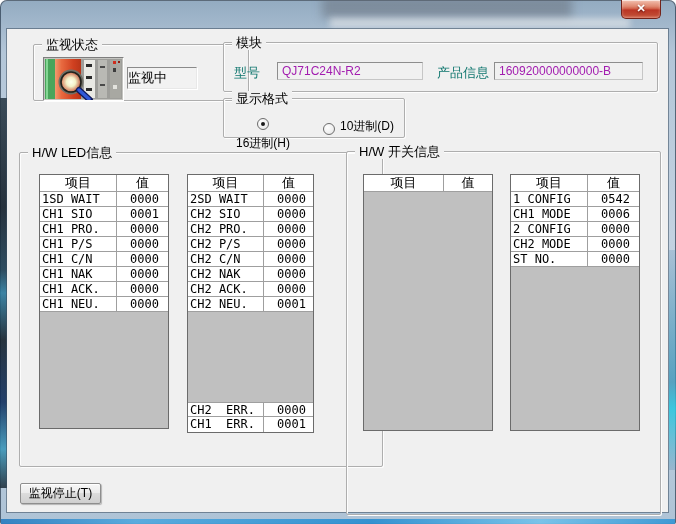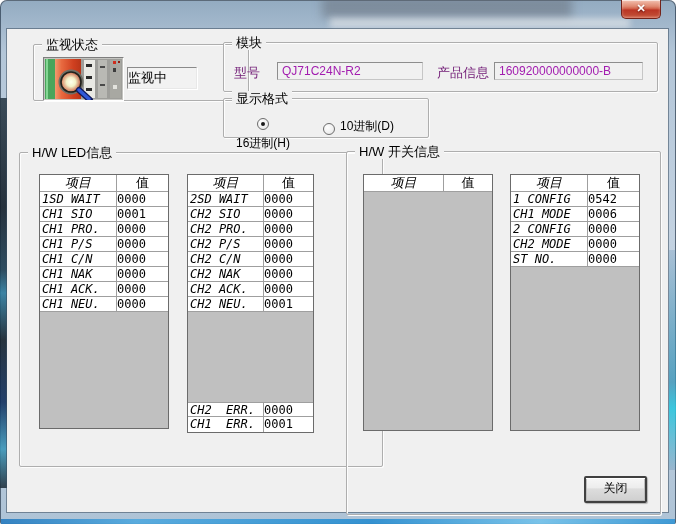--- a/index.html
+++ b/index.html
@@ -45,33 +45,33 @@
   }
 
   
   .group { position: absolute; border: 1px solid #aeaeae; border-radius: 2px;
     box-shadow: inset 1px 1px 0 #fdfdfd, 1px 1px 0 #fdfdfd; }
   .group > .legend { position: absolute; top: -8px; left: 8px; background: #f0f0f0;
     padding: 0 4px; font-size: 13px; color: #000; line-height: 15px; white-space: nowrap; }
 
   .g-monitor { left: 10px; top: 15px; width: 216px; height: 57px; margin-left: 16px; }
   .g-module  { left: 216px; top: 13px; width: 435px; height: 50px; }
-  .g-format  { left: 216px; top: 69px; width: 206px; height: 40px; }
+  .g-format  { left: 216px; top: 69px; width: 182px; height: 40px; }
   .g-led     { left: 12px; top: 123px; width: 364px; height: 315px; }
   .g-switch  { left: 339px; top: 122px; width: 315px; height: 364px; }
 
   
   .plc-img { position: absolute; left: 9px; top: 12px; width: 81px; height: 44px;
     border: 1px solid; border-color: #7e7e7e #ffffff #ffffff #7e7e7e; background: #c8c8c4; }
   .mon-box { position: absolute; left: 93px; top: 22px; width: 70px; height: 22px;
     background: #f2f2f2; border: 1px solid; border-color: #8a8a8a #e8e8e8 #e8e8e8 #8a8a8a;
     box-shadow: 1px 1px 0 #ffffff; font-size: 13px; text-align: left; line-height: 20px; }
 
   
-  .fld-label { position: absolute; font-size: 13px; color: #701a75; white-space: nowrap; }
+  .fld-label { position: absolute; font-size: 13px; color: #0f766e; white-space: nowrap; }
   .fld-box { position: absolute; height: 18px; background: #f1f1f1;
     border: 1px solid; border-color: #8e8e8e #c6c6c6 #c6c6c6 #8e8e8e;
     font-size: 12px; line-height: 16px; padding-left: 4px; color: #a21caf; overflow: hidden; white-space: nowrap; }
   .lbl-model { left: 10px; top: 21px; }
   .box-model { left: 53px; top: 19px; width: 146px; }
   .lbl-product { left: 213px; top: 21px; }
   .box-product { left: 270px; top: 19px; width: 149px; }
 
   
   .radio-opt { position: absolute; top: 19px; display: flex; align-items: center; gap: 5px; font-size: 12px; cursor: default; }
@@ -86,22 +86,22 @@
   .tbl { position: absolute; background: #c0c0c0; border: 1px solid #6b6b6b;
     display: flex; flex-direction: column;
     font-family: "DejaVu Sans Mono", "Liberation Mono", monospace; font-size: 12px; color: #000; }
   .t-l1 { left: 19px;  top: 21px; width: 130px; height: 255px; }
   .t-l2 { left: 167px; top: 21px; width: 127px; height: 259px; }
   .t-r1 { left: 16px;  top: 22px; width: 130px; height: 257px; }
   .t-r2 { left: 163px; top: 22px; width: 130px; height: 257px; }
   .trow { display: flex; height: 15px; flex: none; background: #ffffff; border-bottom: 1px solid #9f9f9f; }
   .trow.head { height: 17px; font-family: "Liberation Sans", sans-serif; font-size: 13px; }
   .trow.head .ci, .trow.head .cv { text-align: center; padding-left: 0; line-height: 16px; }
-  .ci { padding-left: 2px; line-height: 14px; white-space: pre; overflow: hidden; font-style: italic; }
-  .cv { flex: 1; border-left: 1px solid #9f9f9f; padding-left: 0; line-height: 14px; white-space: pre; overflow: hidden; }
+  .ci { padding-left: 2px; line-height: 14px; white-space: pre; overflow: hidden; }
+  .cv { flex: 1; border-left: 1px solid #9f9f9f; padding-left: 13px; line-height: 14px; white-space: pre; overflow: hidden; }
   .t-l1 .ci { width: 76px; } .t-l2 .ci { width: 75px; } .t-r1 .ci { width: 79px; } .t-r2 .ci { width: 76px; }
   .tfill { flex: 1; background: #c0c0c0; }
   .trow.last { border-bottom: none; }
 
   
   .btn { position: absolute; font-size: 12px; color: #000; text-align: center;
     background: linear-gradient(180deg, #f7f7f7 0%, #ececec 45%, #dddddd 46%, #cfcfcf 100%);
     border: 1px solid #8e8e8e; border-radius: 2px;
     box-shadow: inset 0 1px 0 #ffffff, 1px 1px 1px rgba(0,0,0,0.25); cursor: default; }
   .btn-stop { left: 13px; top: 454px; width: 81px; height: 21px; line-height: 19px; }
@@ -317,16 +317,16 @@
             <div class="cv">0000</div>
           </div>
         <div class="trow">
             <div class="ci">ST NO.</div>
             <div class="cv">0000</div>
           </div>
         <div class="tfill"></div>
       </div>
     </div>
 
-    <div class="btn btn-close">关闭</div>
+    <div class="btn btn-stop">监视停止(T)</div>
 
   </div>
 </div>
 
 </body></html>

